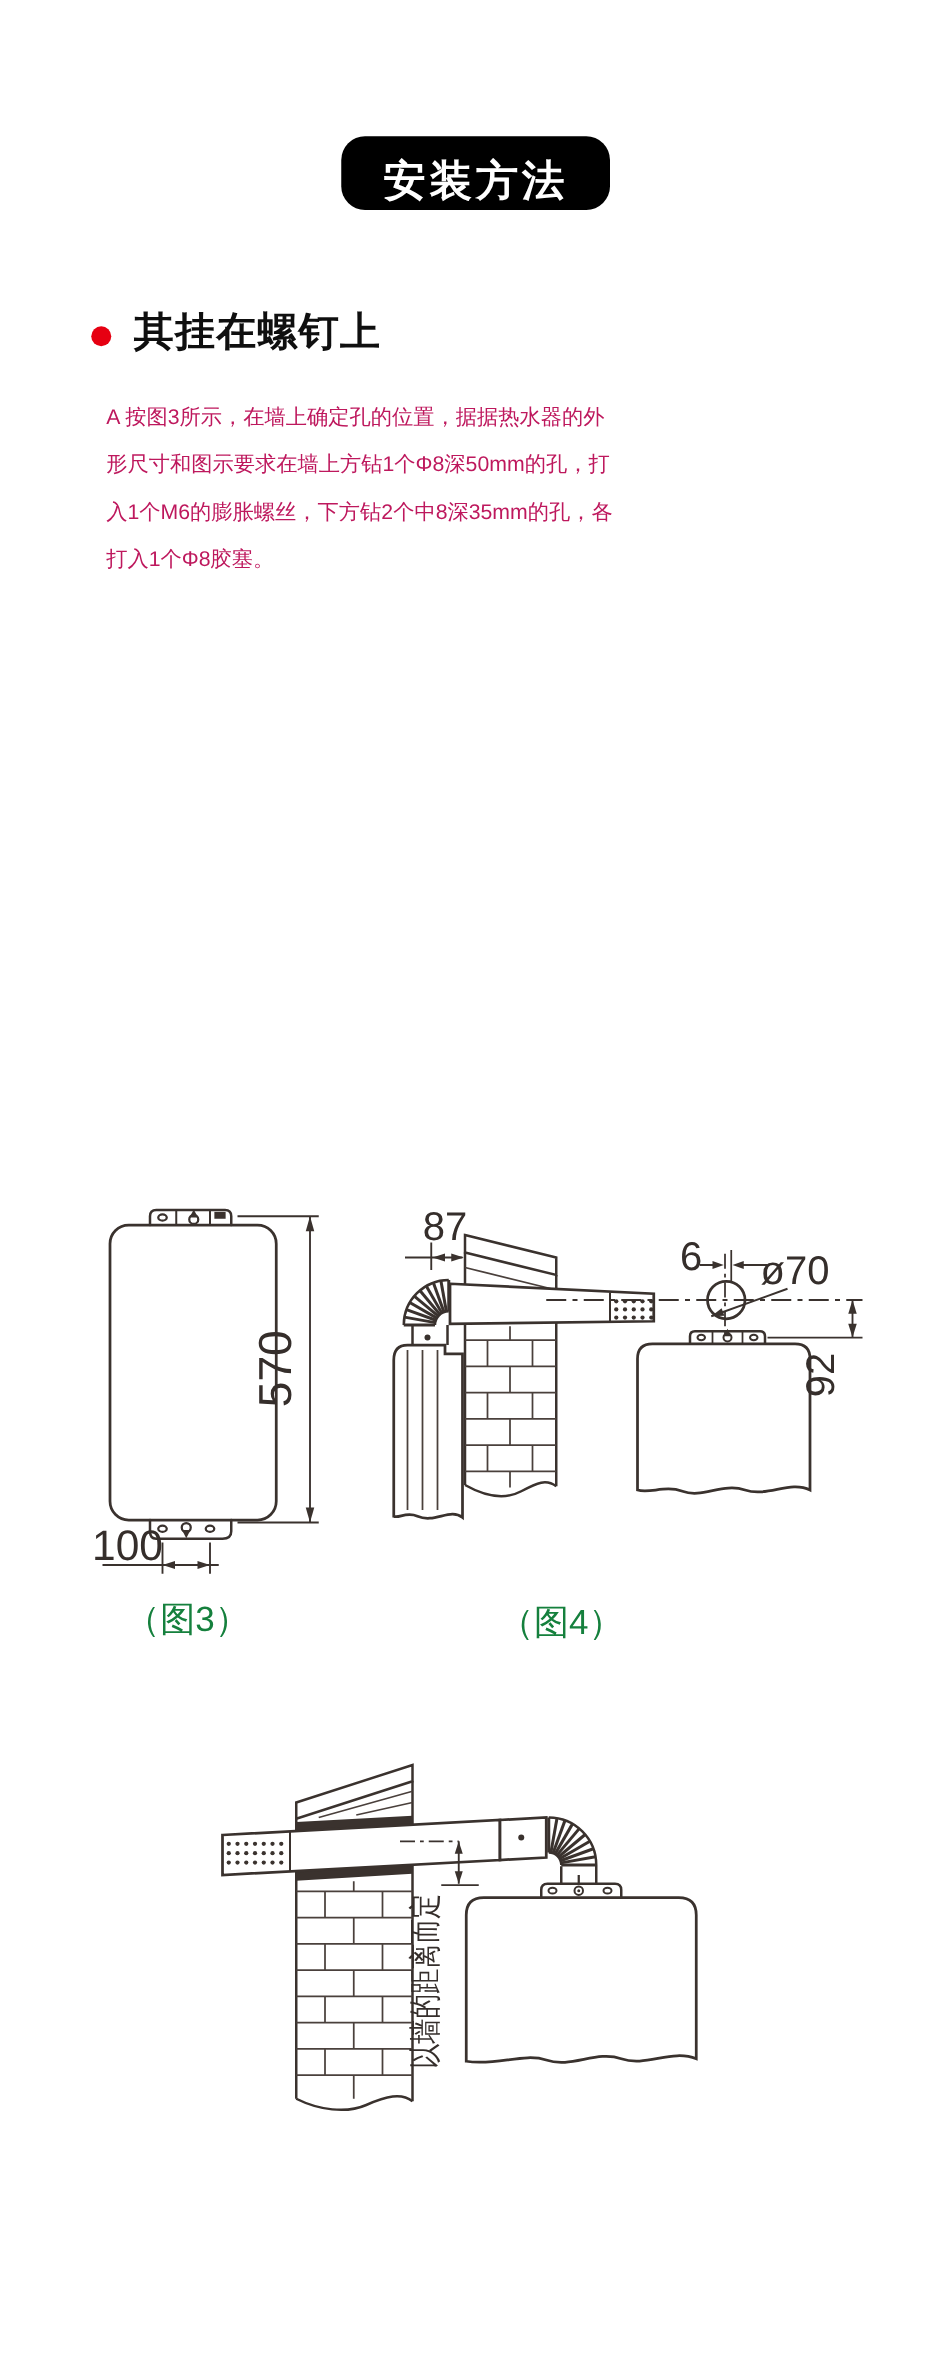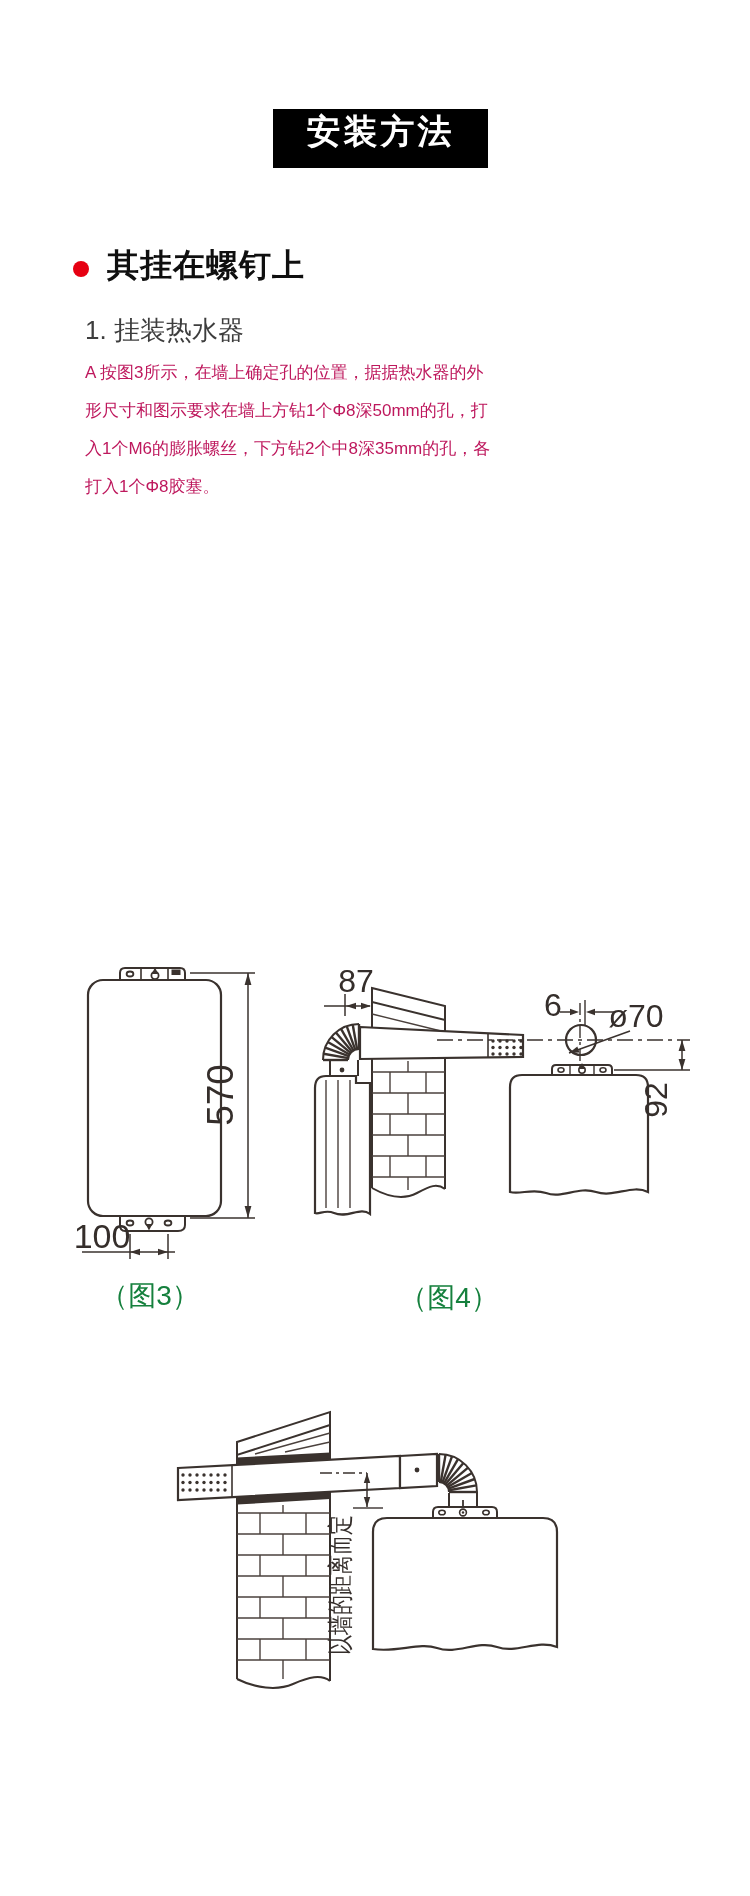--- a/index.html
+++ b/index.html
@@ -2,22 +2,22 @@
 <html><head>
 <meta charset="utf-8">
 <style>
   html,body { margin:0; padding:0; background:#ffffff; }
   .page {
     position:relative; width:750px; height:1896px; background:#ffffff;
     font-family:"Liberation Sans", sans-serif; overflow:hidden;
   }
   .title-banner {
     position:absolute; left:273px; top:109px; width:215px; height:59px;
-    background:#000000; color:#ffffff; display:flex; align-items:flex-start; justify-content:center;
-    font-size:34px; font-weight:bold; letter-spacing:3px;
+    background:#000000; color:#ffffff; display:flex; align-items:flex-end; justify-content:center;
+    font-size:34px; font-weight:bold; letter-spacing:3px;border-radius:19px;
   }
   .heading-row { position:absolute; left:73px; top:244px; display:flex; align-items:center; }
   .bullet {
     width:16px; height:16px; border-radius:50%; background:#e60012; margin-top:6px;
     flex:0 0 auto;
   }
   .main-heading {
     margin:0 0 0 18px; font-size:32px; font-weight:bold; color:#0f0f0f; letter-spacing:1px;
   }
   .step { position:absolute; left:85px; width:640px; }
@@ -46,21 +46,20 @@
   <div class="title-banner">
     <span>安装方法</span>
   </div>
 
   <div class="heading-row">
     <span class="bullet"></span>
     <h2 class="main-heading">其挂在螺钉上</h2>
   </div>
 
   <div class="step step-1">
-    <div class="step-title">1. 挂装热水器</div>
     <div class="step-body">A 按图3所示，在墙上确定孔的位置，据据热水器的外
 形尺寸和图示要求在墙上方钻1个Φ8深50mm的孔，打
 入1个M6的膨胀螺丝，下方钻2个中8深35mm的孔，各
 打入1个Φ8胶塞。</div>
   </div>
 
 
   <svg class="fig" style="left:38px; top:942px;" width="230" height="335" viewBox="0 0 230 335">
     <g stroke="#3a322e" fill="none" stroke-width="2.2" stroke-linecap="round">
       <rect x="50" y="38" width="133" height="236" rx="15"></rect>

